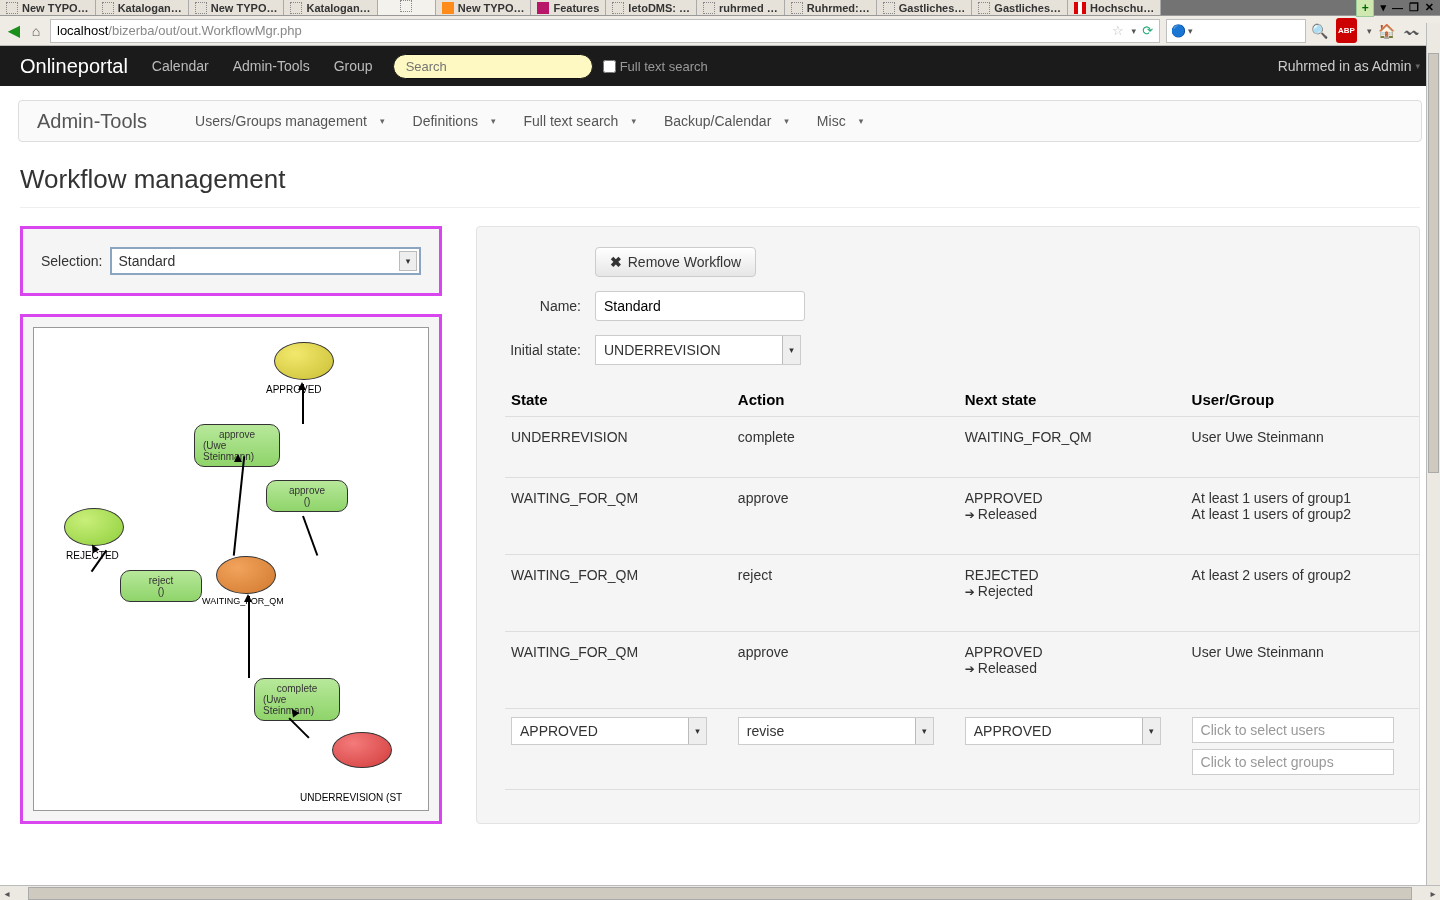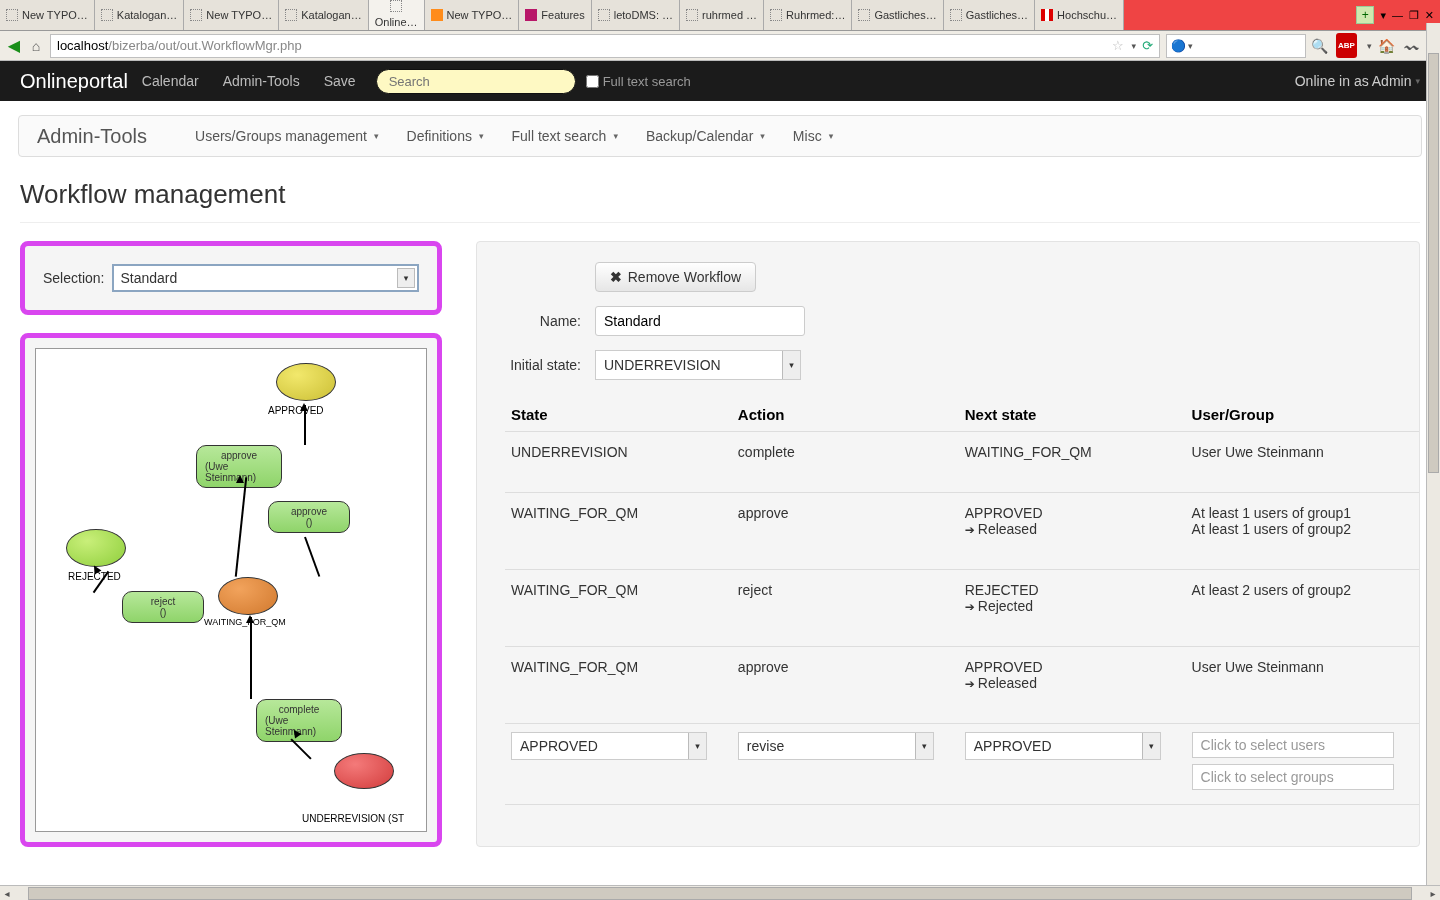--- a/index.html
+++ b/index.html
@@ -1,19 +1,19 @@
 <!DOCTYPE html>
 <html><head>
 <meta charset="utf-8">
 <style>
 * { box-sizing: border-box; margin: 0; padding: 0; }
 body { font-family: "Helvetica Neue", Arial, sans-serif; font-size: 14px; color: #333; background: #fff; overflow: hidden; }
 
 
-.browser-tabs { background: #ef4444; height: 31px; display: flex; align-items: stretch; border-bottom: 1px solid #999; }
+.browser-tabs { background: #737373; height: 16px; display: flex; align-items: stretch; border-bottom: 1px solid #999; font-weight: bold; }
 .tab { display: flex; align-items: center; padding: 0 6px; border-right: 1px solid #aaa; background: #e6e2da; font-size: 11px; min-width: 0; max-width: 100px; cursor: pointer; gap: 4px; white-space: nowrap; overflow: hidden; }
 .tab.active { background: #f4f2ed; flex-direction: column; }
 .tab-favicon { width: 12px; height: 12px; flex-shrink: 0; display: inline-flex; align-items: center; justify-content: center; }
 .tab-favicon.dotted { border: 1px dotted #888; }
 .tab-favicon.orange { background: #ff8c1a; }
 .tab-favicon.magenta { background: #b81668; color:#fff; font-size:7px; }
 .tab-favicon.flag { background: linear-gradient(to right, #d00 0 33%, #fff 33% 66%, #d00 66% 100%); }
 .tab-close { font-size: 10px; color: #555; margin-left: 2px; }
 .browser-tabbar-right { margin-left: auto; display: flex; align-items: center; gap: 6px; padding: 0 6px; }
 .plus-tab { width:18px; height:18px; background:#cfe8b0; display:flex; align-items:center; justify-content:center; font-size:12px; color:#060; border:1px solid #9c9; }
@@ -24,39 +24,39 @@
 .url-field { flex: 1; display: flex; align-items: center; border: 1px solid #bfbfbf; background: #fff; height: 24px; padding: 0 6px; font-size: 13px; color:#888; }
 .url-field .host { color:#000; }
 .addr-right { display: flex; align-items: center; gap: 8px; }
 .search-engine { border:1px solid #bfbfbf; background:#fff; height:24px; width:140px; display:flex; align-items:center; padding:0 4px; font-size:12px; }
 .se-arrow { font-size:9px; margin-left:2px; color:#555; }
 .chrome-icon { width:16px; height:16px; font-size:14px; color:#555; display:inline-flex; align-items:center; justify-content:center; }
 .abp { background:#c00; color:#fff; font-size:8px; font-weight:bold; border-radius:3px; padding:8px 2px; }
 
 
 .navbar { background: #1b1b1b; color: #999; height: 40px; display: flex; align-items: center; padding: 0 20px; }
-.brand { color: #fff; font-size: 20px; margin-right: 2px; }
+.brand { color: #fff; font-size: 20px; margin-right: 12px; }
 .nav-link { color: #bbb; padding: 0 12px; font-size: 14px; cursor: pointer; }
 .search-box { background: #fef9c3; border-radius: 14px; padding: 4px 12px; font-size: 13px; color: #888; width: 200px; border: 1px solid #111; margin-left: 8px; }
 .fts-check { margin-left: 10px; display: flex; align-items: center; gap: 4px; color: #999; font-size: 13px; }
 .signed { margin-left: auto; color: #ccc; font-size: 14px; display:flex; align-items:center; gap:4px;}
 
 
 .admin-toolbar { margin: 14px 18px 0; border: 1px solid #ddd; border-radius: 4px; background: #fafafa; height: 42px; display: flex; align-items: center; padding: 0 18px; gap: 28px; }
 .admin-title { font-size: 20px; color: #555; margin-right: 20px; }
-.admin-item { color: #555; font-size: 14px; cursor: pointer; display:flex; align-items:center; gap:7px;}
+.admin-item { color: #555; font-size: 14px; cursor: pointer; display:flex; align-items:center; gap:13px;}
 .caret { font-size: 9px; color:#666; }
 
 h1.page-title { font-size: 26px; font-weight: normal; color: #333; margin: 22px 20px 12px; }
 .hr { border-top: 1px solid #eee; margin: 0 20px 18px; }
 
 .content { display: flex; gap: 34px; padding: 0 20px; }
 
 .left-col { width: 422px; display: flex; flex-direction: column; gap: 18px; }
-.well { background: #f5f5f5; border: 5px solid #d946ef; border-radius: 8px; padding: 18px; }
+.well { background: #f5f5f5; border: 3px solid #d946ef; border-radius: 0; padding: 18px; }
 .sel-row { display: flex; align-items: center; gap: 8px; }
 .sel-label { font-size: 14px; color: #333; }
 .select-widget { flex:1; height: 28px; border: 2px solid #8ba5c1; background: #fff; display: flex; align-items: center; padding: 0 6px; font-size: 14px; position: relative; }
 .select-widget .dd { position:absolute; right:2px; top:2px; bottom:2px; width:18px; background:#eee; border:1px solid #bbb; display:flex; align-items:center; justify-content:center; font-size:9px; }
 
 .diagram-well { padding: 10px; }
 .diagram-frame { background:#fff; border:1px solid #999; height: 484px; position: relative; }
 
 
 .node-ellipse { position:absolute; border-radius:50%; border:1px solid #333; display:flex; align-items:center; justify-content:center; font-size:11px; }
@@ -179,28 +179,28 @@
     <span class="chrome-icon">🏠</span>
     <span class="chrome-icon">〰</span>
       <span class="se-arrow">▾</span>
   </div>
 </div>
 
 <div class="navbar">
   <div class="brand">Onlineportal</div>
   <div class="nav-link">Calendar</div>
   <div class="nav-link">Admin-Tools</div>
-  <div class="nav-link">Save</div>
+  <div class="nav-link">Group</div>
   <input class="search-box" placeholder="Search" style="">
   <label class="fts-check">
       <input type="checkbox" style="">
       <span>Full text search</span>
     </label>
   <div class="signed">
-      <span>Online in as Admin</span>
+      <span>Ruhrmed in as Admin</span>
       <span class="caret">▾</span>
     </div>
 </div>
 
 <div class="admin-toolbar">
   <div class="admin-title">Admin-Tools</div>
   <div class="admin-item">
       <span>Users/Groups management</span>
       <span class="caret">▾</span>
     </div>

